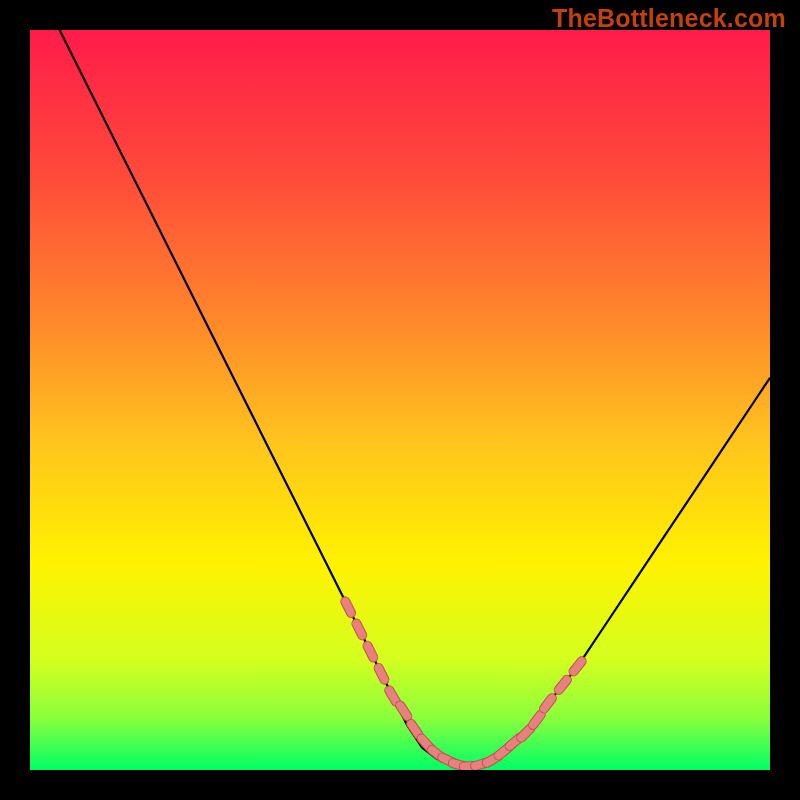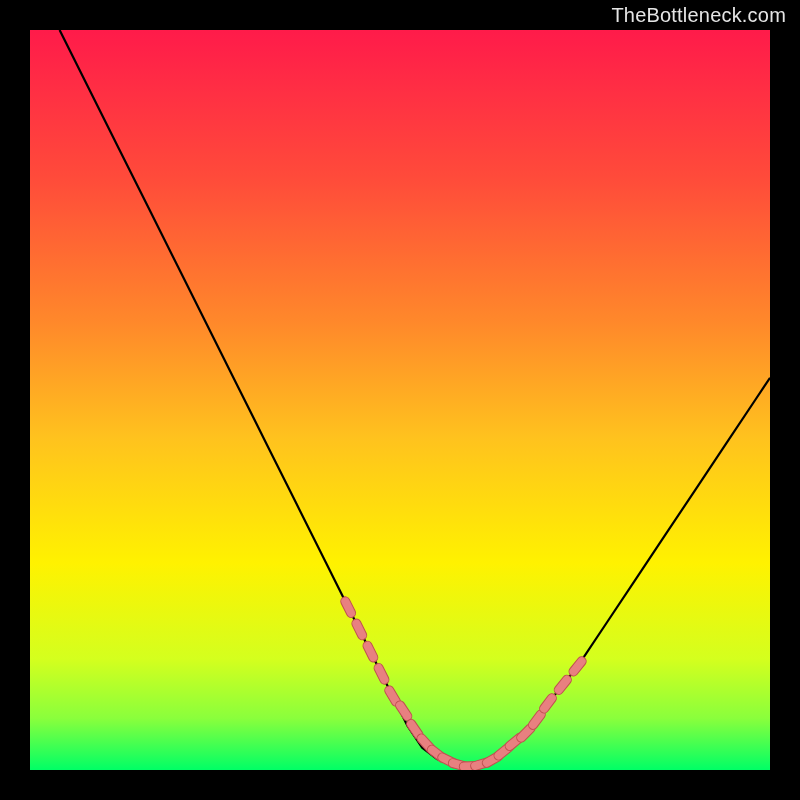--- a/index.html
+++ b/index.html
@@ -16,23 +16,23 @@
     left: 0;
     top: 0;
     width: 800px;
     height: 800px;
     background: #000;
   }
   .watermark {
     position: absolute;
     top: 4px;
     right: 14px;
-    color: #e5e5e5;
-    font-size: 20px;
-    font-weight: 400;
+    color: #c2410c;
+    font-size: 25px;
+    font-weight: 700;
     letter-spacing: 0.2px;
     user-select: none;
   }
   .plot-area {
     position: absolute;
     left: 30px;
     top: 30px;
     width: 740px;
     height: 740px;
     overflow: hidden;

